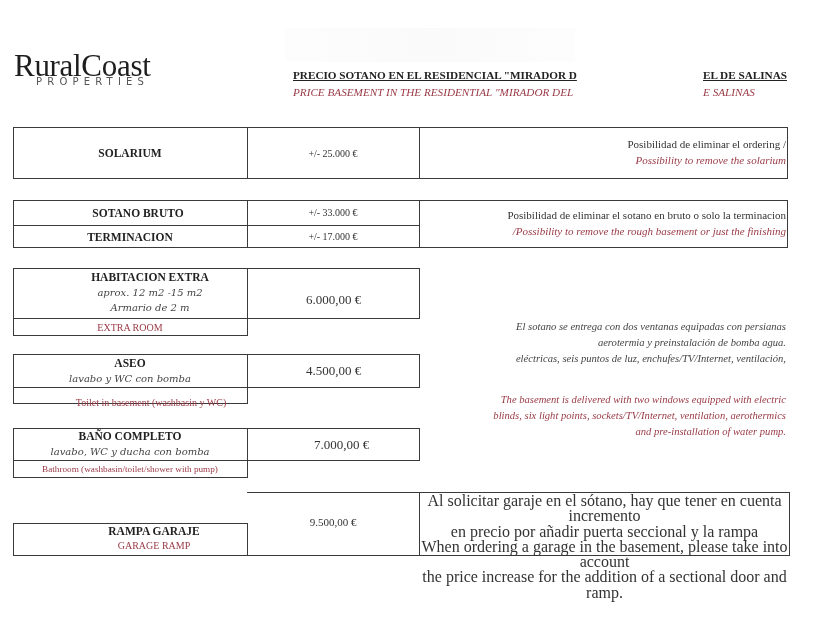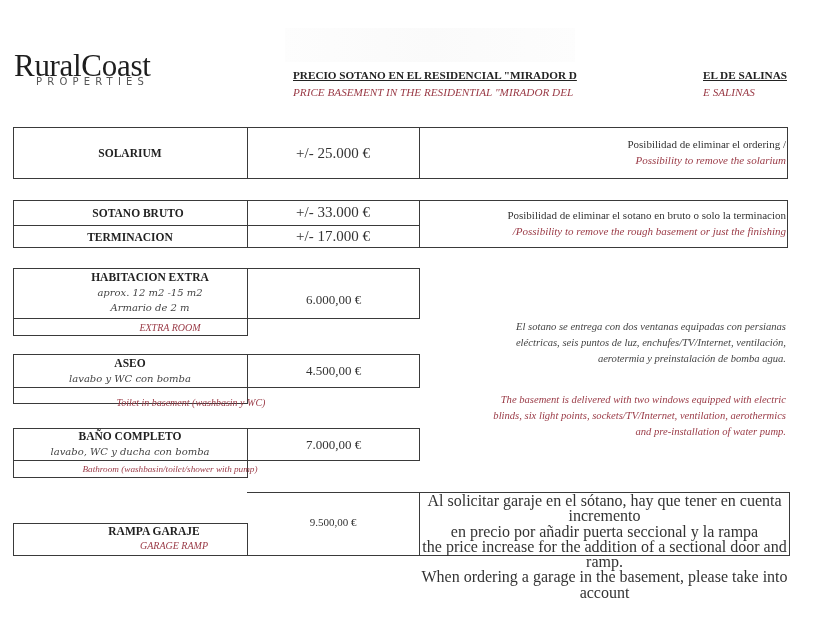--- a/index.html
+++ b/index.html
@@ -8,24 +8,24 @@
   .abs { position:absolute; box-sizing:border-box; }
   .logo-main { left:14px; top:48px; font-family:"Liberation Serif", "DejaVu Serif", serif; font-size:31px; color:#1e1e1e; letter-spacing:-0.3px; }
   .logo-sub { left:36px; top:76px; font-family:"DejaVu Sans", "Liberation Sans", sans-serif; font-size:10px; letter-spacing:5.2px; color:#555; }
   .watermark { left:285px; top:28px; width:290px; height:34px; background:linear-gradient(90deg,#fcfcfc,#f8f8f8,#fcfcfc); opacity:0.7; }
   .hdr { font-family:"Liberation Serif", serif; font-size:11.2px; white-space:nowrap; }
   .hdr-es { font-weight:bold; text-decoration:underline; color:#222;text-align:center; }
   .hdr-en { font-style:italic; color:#9a3a46; }
   .box { border:1.3px solid #3a3a3a; }
   .cell { display:flex; align-items:center; justify-content:center; text-align:center; font-family:"Liberation Serif", serif; }
   .bold { font-weight:bold; font-size:11.5px; color:#222; }
-  .price-sm { font-size:15px; color:#333; }
+  .price-sm { font-size:10px; color:#333; }
   .price-lg { font-size:13px; color:#333; }
   .it { font-style:italic; font-size:10px; color:#444; line-height:15px; }
-  .it-red { font-style:italic; font-size:10px; color:#9a3a46;margin-left:40px; }
+  .it-red { font-size:10px; color:#9a3a46; }
   .note { font-family:"Liberation Serif", serif; font-size:11px; line-height:15.5px; text-align:right; }
   .note .es { color:#333; }
   .note .en { color:#9a3a46; font-style:italic; }
   .note-it { font-family:"Liberation Serif", serif; font-style:italic; font-size:10.6px; line-height:15.8px; text-align:right; }
   .hline { height:0; border-top:1.3px solid #3a3a3a; }
   .vline { width:0; border-left:1.3px solid #3a3a3a; }
 </style>
 </head>
 <body>
 
@@ -83,40 +83,40 @@
 <div class="abs cell price-lg" style="left:247px; top:354px; width:173px; height:34px;">4.500,00 €</div>
 
 <div class="abs box" style="left:13px; top:428px; width:235px; height:50px;"></div>
 <div class="abs hline" style="left:13px; top:460px; width:235px;"></div>
 <div class="abs box" style="left:247px; top:428px; width:173px; height:33px;"></div>
 <div class="abs" style="left:13px; top:429px; width:234px; text-align:center;">
   <div class="bold" style="font-family:'Liberation Serif',serif; line-height:15px;">BAÑO COMPLETO</div>
   <div class="it">lavabo, WC y ducha con bomba</div>
 </div>
 <div class="abs cell it-red" style="left:13px; top:460px; width:234px; height:18px; font-size:9.2px;">Bathroom (washbasin/toilet/shower with pump)</div>
-<div class="abs cell price-lg" style="left:247px; top:428px; width:173px; height:33px;border-radius:9px;">7.000,00 €</div>
+<div class="abs cell price-lg" style="left:255px; top:428px; width:173px; height:33px;border-radius:9px;">7.000,00 €</div>
 
 <div class="abs note-it" style="left:420px; top:319px; width:366px; color:#444;">
   <div>El sotano se entrega  con dos ventanas equipadas con persianas</div>
+  <div>aerotermia y preinstalación de bomba agua.</div>
   <div>eléctricas, seis puntos de luz, enchufes/TV/Internet, ventilación,</div>
-  <div>aerotermia y preinstalación de bomba agua.</div>
 </div>
 <div class="abs note-it" style="left:412px; top:392px; width:374px; color:#9a3a46;">
   <div>The basement is delivered with two windows equipped with electric</div>
   <div>blinds, six light points, sockets/TV/Internet, ventilation, aerothermics</div>
   <div>and pre-installation of water pump.</div>
 </div>
 
 <div class="abs hline" style="left:247px; top:492px; width:172px;"></div>
 <div class="abs hline" style="left:13px; top:555px; width:777px;"></div>
 <div class="abs box" style="left:13px; top:523px; width:235px; height:33px;"></div>
 <div class="abs box" style="left:419px; top:492px; width:371px; height:64px;"></div>
 <div class="abs" style="left:13px; top:524px; width:234px; text-align:center; font-family:'Liberation Serif',serif;padding-left:48px;">
   <div class="bold" style="line-height:15px;">RAMPA GARAJE</div>
   <div class="it-red" style="line-height:14px;">GARAGE RAMP</div>
 </div>
 <div class="abs cell price-sm" style="left:247px; top:508px; width:172px; height:28px; font-size:11px;">9.500,00 €</div>
 <div class="abs" style="left:420px; top:493px; width:369px; text-align:center; font-family:'Liberation Serif',serif; font-size:16px; line-height:15.3px; color:#333;">
   <div>Al solicitar garaje en el sótano, hay que tener en cuenta incremento</div>
   <div>en precio por añadir puerta seccional y la rampa</div>
+  <div>When ordering a garage in the basement, please take into account</div>
   <div>the price increase for the addition of a sectional door and ramp.</div>
-  <div>When ordering a garage in the basement, please take into account</div>
 </div>
 
 </body></html>

